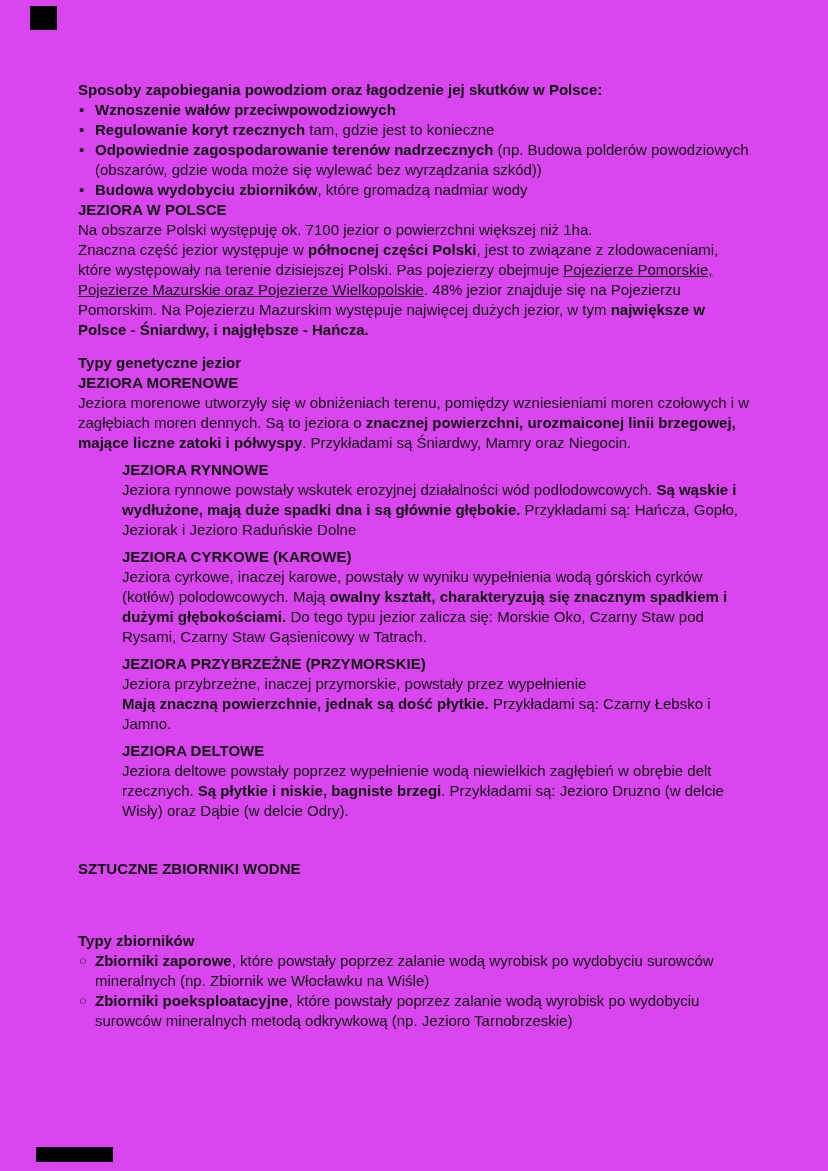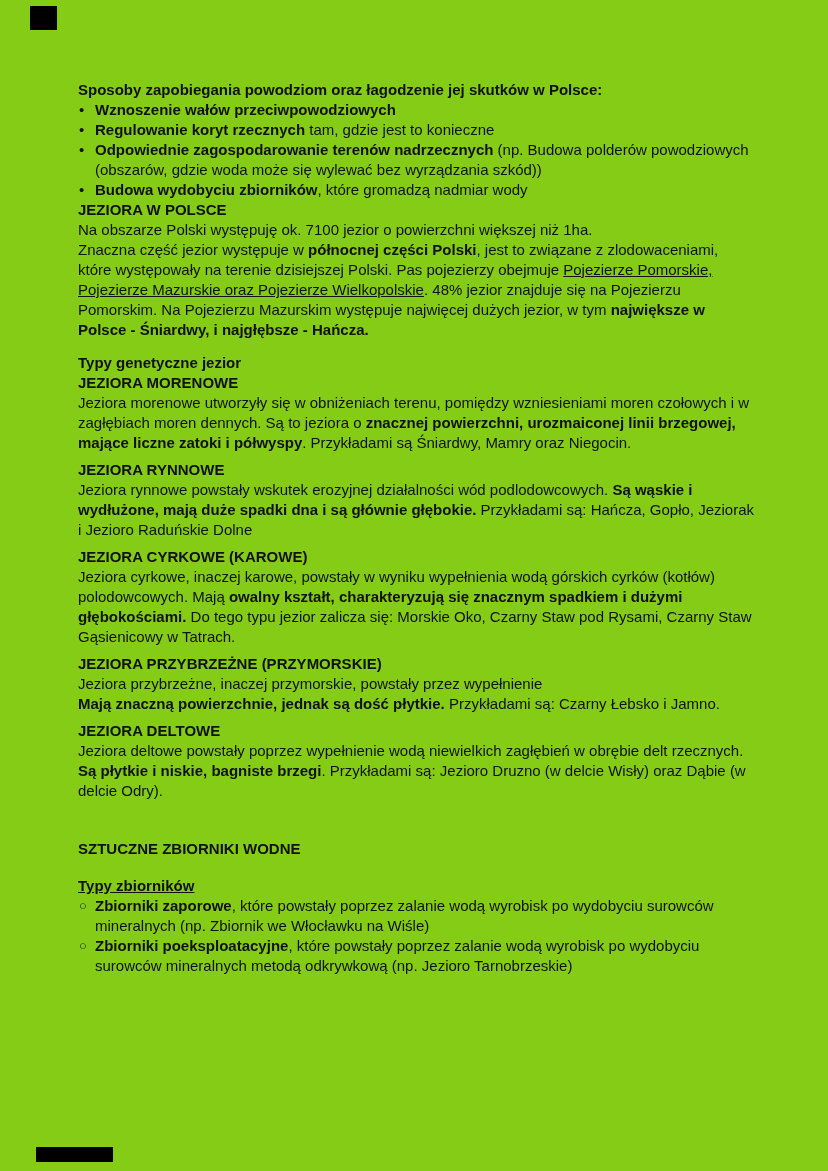--- a/index.html
+++ b/index.html
@@ -6,43 +6,43 @@
   body {
     width: 828px; height: 1171px;
     background: #ffffff;
     font-family: "Liberation Sans", sans-serif;
     font-size: 15px;
     line-height: 20px;
     color: #111111;
     position: relative;
     overflow: hidden;
   }
-  .page { position: absolute; inset: 0; background: #84cc16; }
+  .page { position: absolute; inset: 0; background: #d946ef; }
   .content {
     position: absolute;
     left: 78px; top: 80px;
     width: 677px;
   }
   .b { font-weight: bold; }
   .u { text-decoration: underline; }
   .bullet-item { position: relative; padding-left: 17px; }
   .bullet-item .marker {
     position: absolute; left: 1px; top: 0;
   }
   .ring-item .marker { font-size: 13px; }
   .doc-title {
     width: 556px;
     text-align: left;
     font-weight: bold;
   }
   .gap-s  { margin-top: 13px; }
   .gap-m  { }
-  .gap-sec { margin-top: 7px; }
+  .gap-sec { margin-top: 7px; margin-left: 44px; }
   .gap-xl { margin-top: 38px; }
-  .gap-xxl { margin-top: 17px; text-decoration: underline; }
+  .gap-xxl { margin-top: 52px; }
   .redaction { position: absolute; }
   .redaction-top { left: 30px; top: 6px; width: 27px; height: 24px; }
   .redaction-bottom { left: 36px; top: 1147px; width: 77px; height: 15px; }
 </style>
 </head>
 <body>
 
 <div class="page">
 
   <div class="redaction redaction-top" style="background: rgb(0, 0, 0);"></div>

